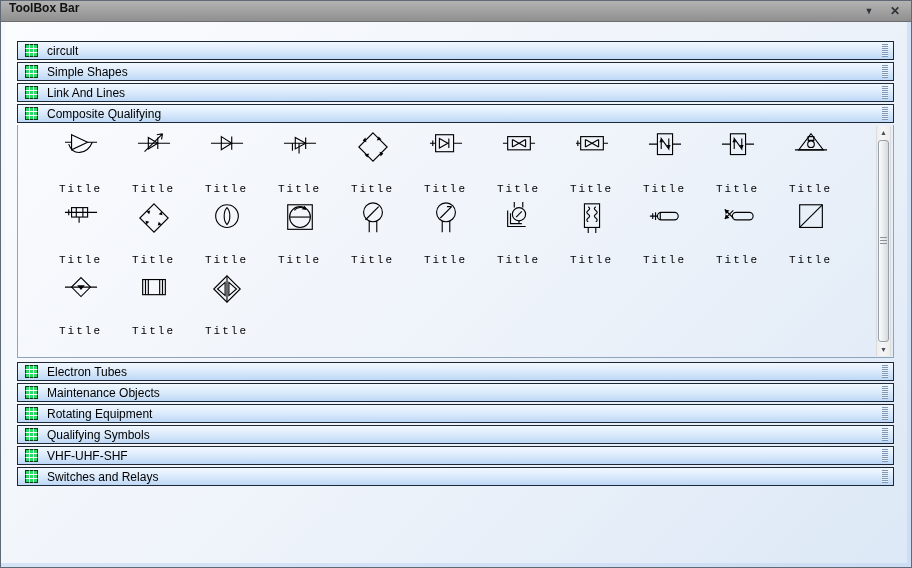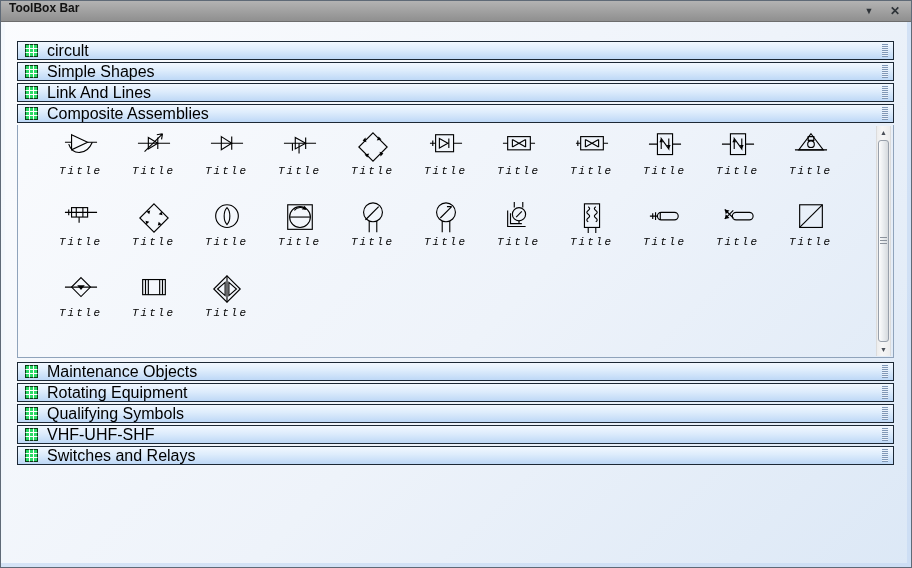--- a/index.html
+++ b/index.html
@@ -24,38 +24,38 @@
   .tb-btn .g{font-size:9px;line-height:1;}
   .tb-btn .gx{font-size:12px;font-weight:bold;line-height:1;}
   .body{padding:19px 17px 0 16px;}
   .hdr{
     height:19px;margin-bottom:2px;display:flex;align-items:center;
     padding:0 5px 0 7px;
     border:1px solid var(--hdr-border,#1c2835);
     background:linear-gradient(180deg,var(--hdr-top,#f2f8ff) 0%,#ddecfc 45%,var(--hdr-bottom,#bed8f6) 100%);
   }
   .gicon{width:13px;height:13px;margin-right:9px;display:inline-flex;flex:none;}
-  .hlbl{font-size:16px;color:#000;white-space:nowrap;text-align:right;}
+  .hlbl{font-size:12px;color:#000;white-space:nowrap;text-align:right;}
   .grip{
     margin-left:auto;width:6px;height:13px;flex:none;
     background:repeating-linear-gradient(180deg,#7f97b6 0 1px,#eaf2fc 1px 2px);
   }
   .panel{
     position:relative;height:233px;margin-bottom:4px;
     border:1px solid #8fa3bb;border-top:none;
     overflow:hidden;
   }
   .grid{
     display:grid;grid-template-columns:repeat(11,73px);grid-auto-rows:71px;
     padding:5px 0 0 26px;
   }
   .cell{display:flex;flex-direction:column;align-items:center;width:73px;}
   .sym{width:34px;height:34px;display:flex;align-items:center;justify-content:center;}
   .sym svg{width:34px;height:34px;}
-  .cap{font-family:"Liberation Mono",monospace;font-size:11px;letter-spacing:2px;color:#000;margin-top:1px;font-style:italic;}
+  .cap{font-family:"Liberation Mono",monospace;font-size:11px;letter-spacing:2px;color:#000;margin-top:19px;}
   .sb{
     position:absolute;top:1px;bottom:1px;right:2px;width:15px;
     background:linear-gradient(90deg,#ededed,#f6f6f6 40%,#ededed);
     border-left:1px solid #dcdcdc;border-right:1px solid #dcdcdc;
     display:flex;flex-direction:column;align-items:center;
   }
   .sb-up,.sb-down{height:13px;display:flex;align-items:center;justify-content:center;width:100%;}
   .tri{font-size:7px;color:#4a4f57;line-height:1;}
   .sb-track{flex:1;width:100%;display:flex;justify-content:center;padding:1px 0;}
   .sb-thumb{
@@ -114,21 +114,21 @@
       <span class="hlbl">Link And Lines</span>
       <span class="grip"></span>
     </div>
     <div class="hdr">
       <span class="gicon">
           <svg width="13" height="13" viewBox="0 0 13 13">
             <rect x="0.5" y="0.5" width="12" height="12" fill="#2ad865" stroke="#0a3a16"></rect>
             <path d="M0.5 4.5 H12.5 M0.5 8.5 H12.5 M4.5 0.5 V12.5 M8.5 0.5 V12.5" stroke="#fff" stroke-width="1" fill="none"></path>
           </svg>
         </span>
-      <span class="hlbl">Composite Assemblies</span>
+      <span class="hlbl">Composite Qualifying</span>
       <span class="grip"></span>
     </div>
 
     <div class="panel">
       <div class="grid">
         <div class="cell">
             <div class="sym">
               <svg viewBox="0 0 36 36">
                 <g stroke="#000" fill="none" stroke-width="1.2">
                   <path d="M1 13 H8 M25 13 H35"></path>
@@ -448,20 +448,30 @@
       </div>
     </div>
 
     <div class="hdr">
       <span class="gicon">
           <svg width="13" height="13" viewBox="0 0 13 13">
             <rect x="0.5" y="0.5" width="12" height="12" fill="#2ad865" stroke="#0a3a16"></rect>
             <path d="M0.5 4.5 H12.5 M0.5 8.5 H12.5 M4.5 0.5 V12.5 M8.5 0.5 V12.5" stroke="#fff" stroke-width="1" fill="none"></path>
           </svg>
         </span>
+      <span class="hlbl">Electron Tubes</span>
+      <span class="grip"></span>
+    </div>
+    <div class="hdr">
+      <span class="gicon">
+          <svg width="13" height="13" viewBox="0 0 13 13">
+            <rect x="0.5" y="0.5" width="12" height="12" fill="#2ad865" stroke="#0a3a16"></rect>
+            <path d="M0.5 4.5 H12.5 M0.5 8.5 H12.5 M4.5 0.5 V12.5 M8.5 0.5 V12.5" stroke="#fff" stroke-width="1" fill="none"></path>
+          </svg>
+        </span>
       <span class="hlbl">Maintenance Objects</span>
       <span class="grip"></span>
     </div>
     <div class="hdr">
       <span class="gicon">
           <svg width="13" height="13" viewBox="0 0 13 13">
             <rect x="0.5" y="0.5" width="12" height="12" fill="#2ad865" stroke="#0a3a16"></rect>
             <path d="M0.5 4.5 H12.5 M0.5 8.5 H12.5 M4.5 0.5 V12.5 M8.5 0.5 V12.5" stroke="#fff" stroke-width="1" fill="none"></path>
           </svg>
         </span>

